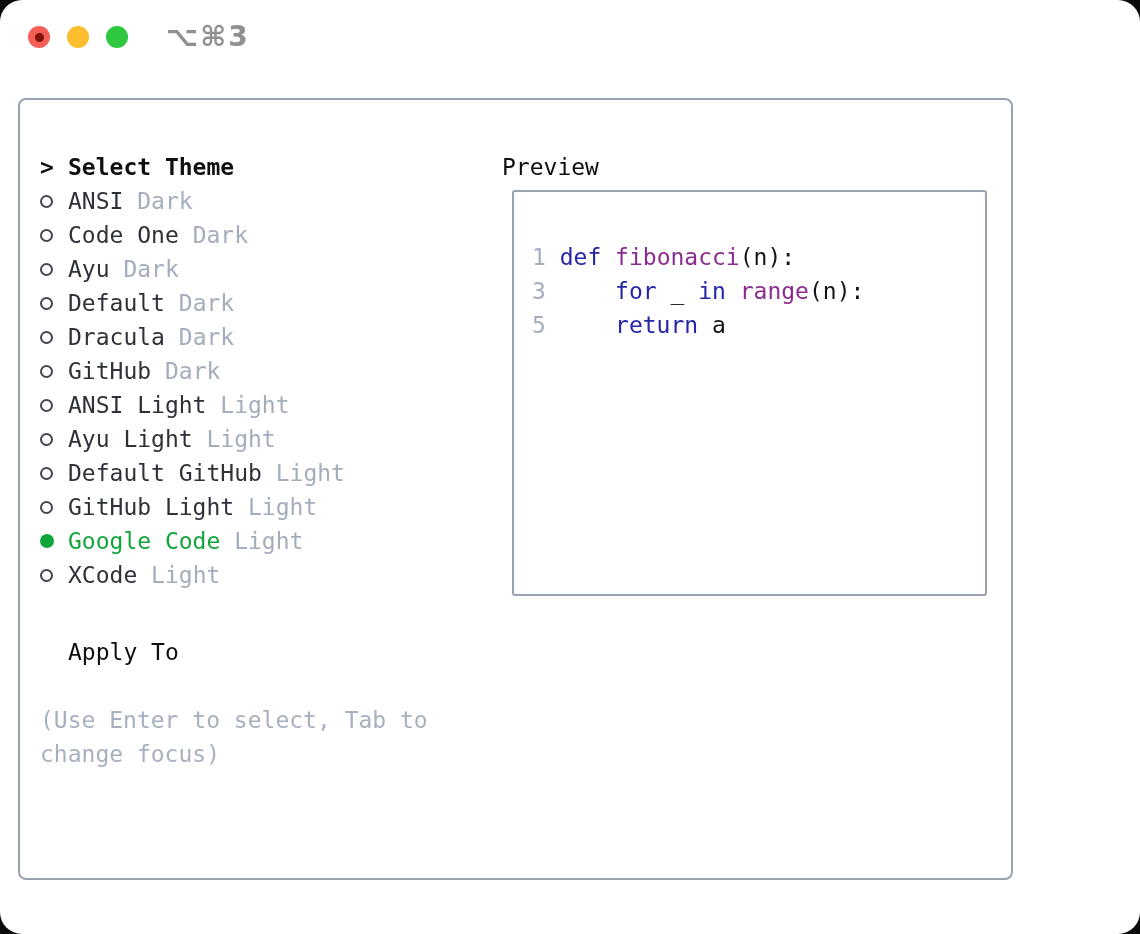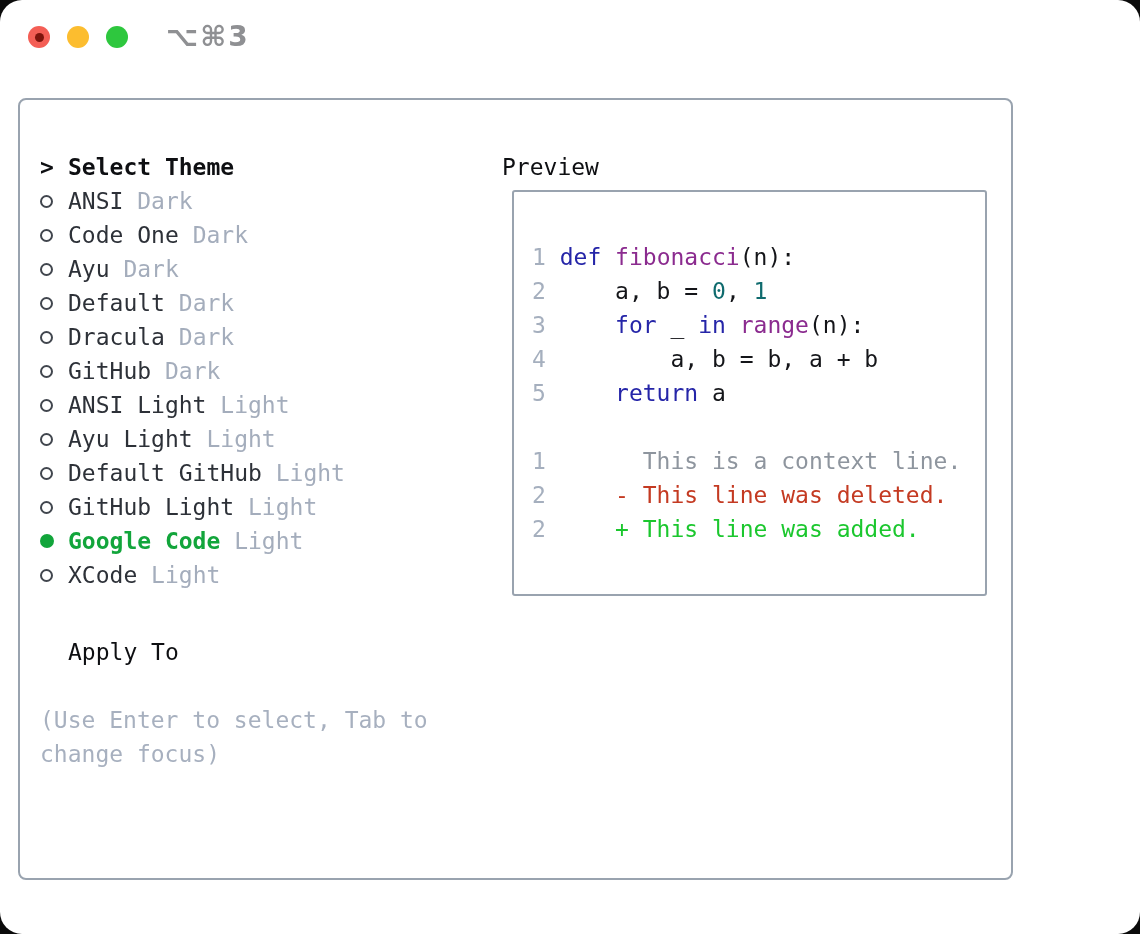--- a/index.html
+++ b/index.html
@@ -100,21 +100,21 @@
     width: 14px;
     height: 14px;
     border-color: var(--accent_green);
     background: var(--accent_green);
   }
   .hdr {
     font-weight: bold;
     color: var(--header_text);
   }
   .plain-hdr { color: var(--header_text); }
-  .green-text { color: var(--accent_green); font-weight: bold; }
+  .green-text { color: var(--accent_green); }
   .variant { color: var(--muted); white-space: pre; }
   .apply-section { margin-top: 43px; }
   .hint {
     margin-top: 34px;
     width: 29ch;
     color: var(--hint_text);
     white-space: normal;
   }
   
   .preview-hdr {
@@ -204,26 +204,19 @@
       </div>
 
       <div class="hint">(Use Enter to select, Tab to change focus)</div>
     </div>
 
     <div class="preview-hdr">Preview</div>
 
     <div class="preview-box">
       <div id="code-lines">
           <div class="cl"><span class="ln">1</span><span class="tok-keyword">def</span><span class="tok-plain"> </span><span class="tok-function">fibonacci</span><span class="tok-plain">(n):</span></div>
-          <div class="cl"><span class="ln">2</span><span class="tok-plain">    a, b = </span><span class="tok-number">0</span><span class="tok-plain">, </span><span class="tok-number">1</span></div>
           <div class="cl"><span class="ln">3</span><span class="tok-plain">    </span><span class="tok-keyword">for</span><span class="tok-plain"> _ </span><span class="tok-keyword">in</span><span class="tok-plain"> </span><span class="tok-function">range</span><span class="tok-plain">(n):</span></div>
-          <div class="cl"><span class="ln">4</span><span class="tok-plain">        a, b = b, a + b</span></div>
           <div class="cl"><span class="ln">5</span><span class="tok-plain">    </span><span class="tok-keyword">return</span><span class="tok-plain"> a</span></div>
         </div>
-      <div id="diff-lines" class="diff-block">
-          <div class="cl"><span class="ln">1</span><span class="tok-context">      This is a context line.</span></div>
-          <div class="cl"><span class="ln">2</span><span class="tok-deleted">    - This line was deleted.</span></div>
-          <div class="cl"><span class="ln">2</span><span class="tok-added">    + This line was added.</span></div>
-        </div>
     </div>
 
   </div>
 </div>
 
 </body></html>

